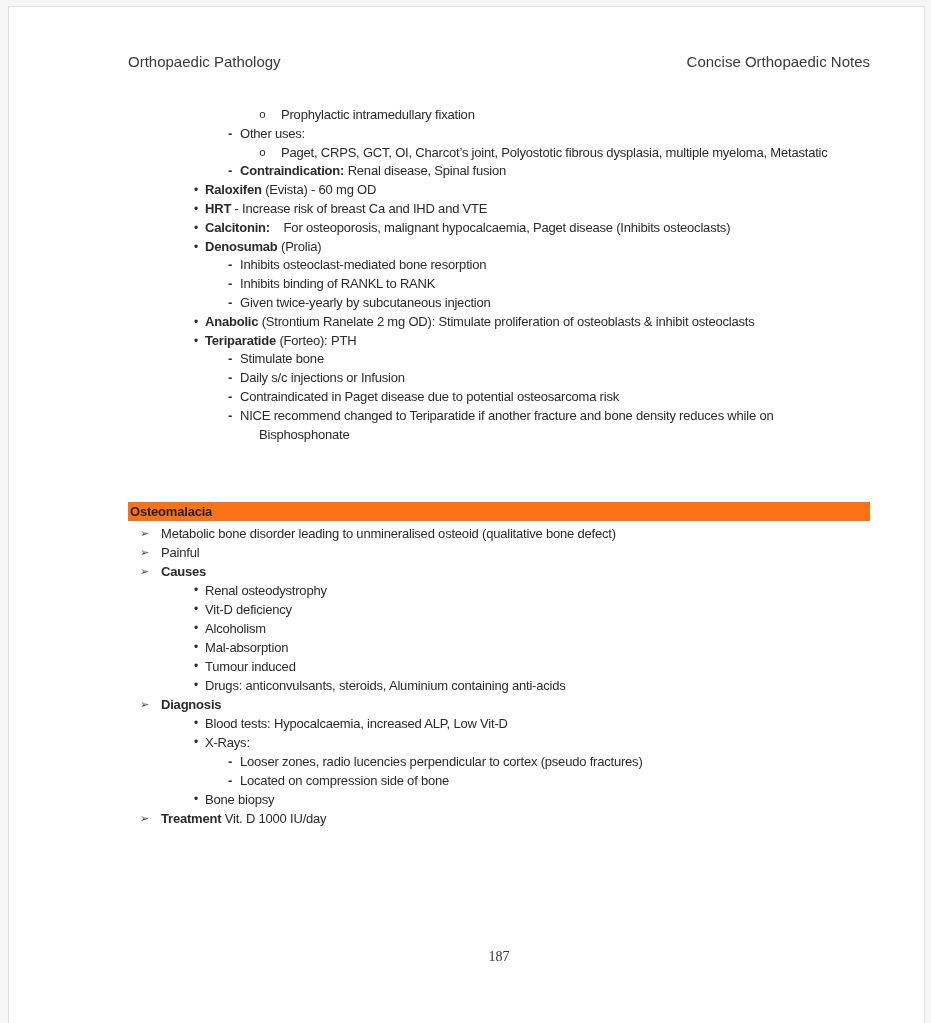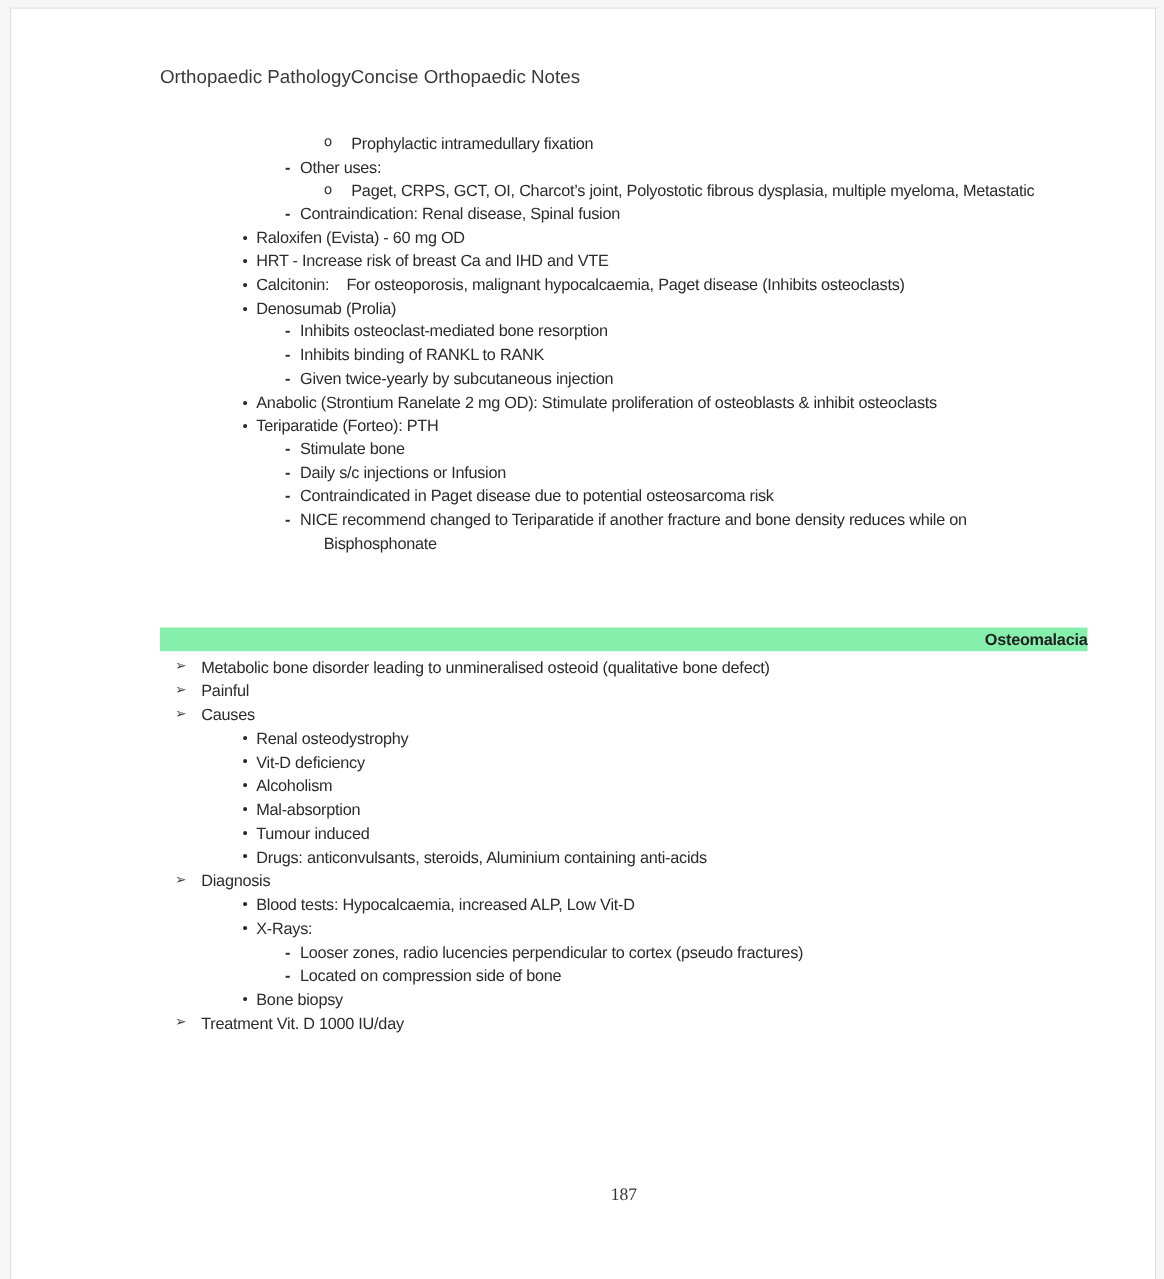--- a/index.html
+++ b/index.html
@@ -14,32 +14,33 @@
     left: 8px; top: 6px;
     width: 917px; height: 1100px;
     background: #ffffff;
     border: 1px solid #e2e2e2;
     border-bottom: none;
   }
   .content-col { position: absolute; left: 119px; width: 742px; }
   .page-header {
     top: 46px;
     display: flex;
+    justify-content: space-between;
     font-size: 15px;
     color: #3a3a3a;
   }
   .doc-list { color: #2b2b2b; font-size: 13px; letter-spacing: -0.2px; }
   #list-top  { top: 99px; }
   #list-top .line { height: 18.8px; line-height: 18.8px; }
   #list-bottom { top: 517px; }
   #list-bottom .line { height: 19px; line-height: 19px; }
   .line { position: relative; white-space: nowrap; }
   .line .marker { position: absolute; top: 0; }
   .line .text { display: block; }
-  .b { font-weight: 400; text-align: right; }
+  .b { font-weight: 700; text-align: right; }
   
   .lv-arrow  .marker { left: 12px;  font-size: 11px; color: #444; }
   .lv-arrow  .text   { padding-left: 33px; }
   .lv-bullet .marker { left: 66px;  font-size: 12px; }
   .lv-bullet .text   { padding-left: 77px; }
   .lv-dash   .marker { left: 100px; font-weight: 700; }
   .lv-dash   .text   { padding-left: 112px; }
   .lv-o      .marker { left: 131px; font-family: "Liberation Mono", monospace; font-size: 11.5px; }
   .lv-o      .text   { padding-left: 153px; }
   .lv-cont-o    .text { padding-left: 153px; }
@@ -140,21 +141,21 @@
       </div>
       <div class="line lv-dash">
         <span class="marker">-</span>
         <span class="text"><span>NICE recommend changed to Teriparatide if another fracture and bone density reduces while on</span></span>
       </div>
       <div class="line lv-cont-serm">
         <span class="text"><span>Bisphosphonate</span></span>
       </div>
     </div>
 
-  <div class="content-col section-bar" style="background: #86efac; text-align: right;">
+  <div class="content-col section-bar" style="background: #f97316;">
     <span>Osteomalacia</span>
   </div>
 
   <div id="list-bottom" class="content-col doc-list" style="color: rgb(43, 43, 43);">
       <div class="line lv-arrow">
         <span class="marker">➢</span>
         <span class="text"><span>Metabolic bone disorder leading to unmineralised osteoid (qualitative bone defect)</span></span>
       </div>
       <div class="line lv-arrow">
         <span class="marker">➢</span>

